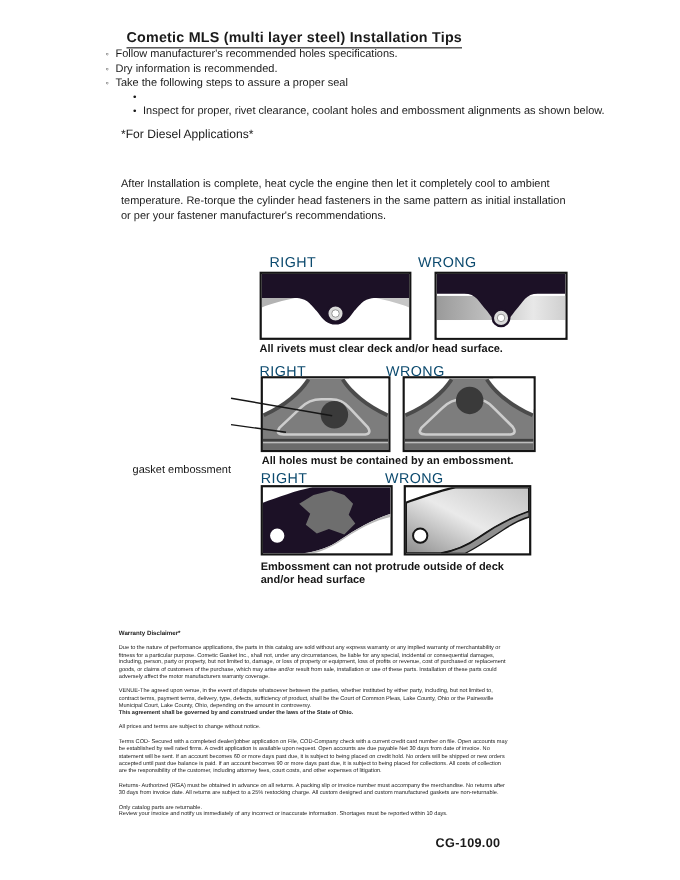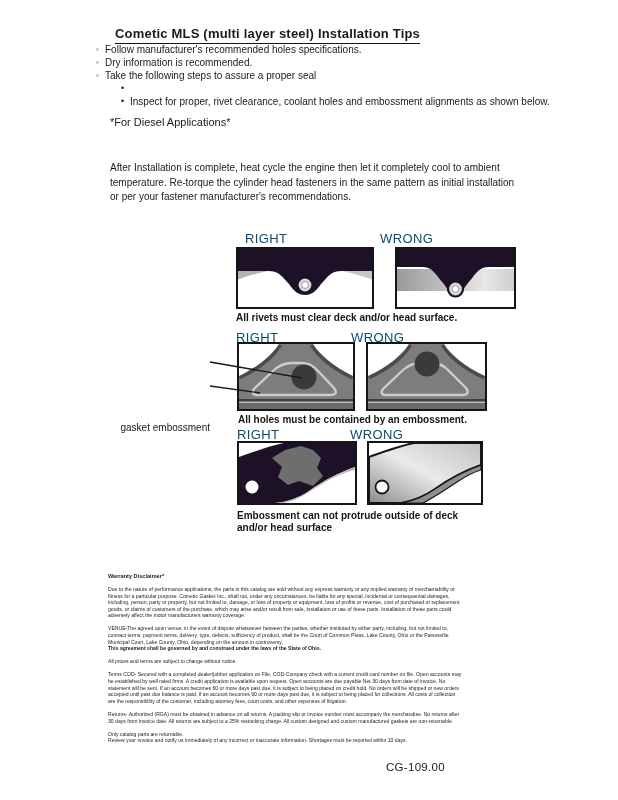--- a/index.html
+++ b/index.html
@@ -31,22 +31,22 @@
   .callout{position:absolute;font-size:10px;line-height:11.5px;text-align:right;
            white-space:pre-line;width:130px;color:#161616;}
   .leader{position:absolute;left:205px;top:355px;pointer-events:none;}
 
   
   .disclaimer{position:absolute;left:108px;top:573px;width:440px;color:#222;}
   .disc-head{font-size:5.6px;font-weight:bold;margin-bottom:7px;}
   .disc-p{font-size:5.1px;line-height:6.6px;white-space:pre-line;margin-bottom:6.5px;}
   .disc-p.tight{margin-bottom:0;}
   .disc-p.bold{font-weight:bold;}
-  .footer-code{position:absolute;left:386px;top:761px;font-size:11.5px;letter-spacing:.3px;
-               color:#1a1a1a;}
+  .footer-code{position:absolute;left:396px;top:761px;font-size:11.5px;letter-spacing:.3px;
+               color:#1a1a1a;font-weight:bold;}
 </style>
 </head>
 <body>
 
 <div class="page">
 
   <div class="title">Cometic MLS (multi layer steel) Installation Tips</div>
 
   <div class="tips">
     <div class="bline">

